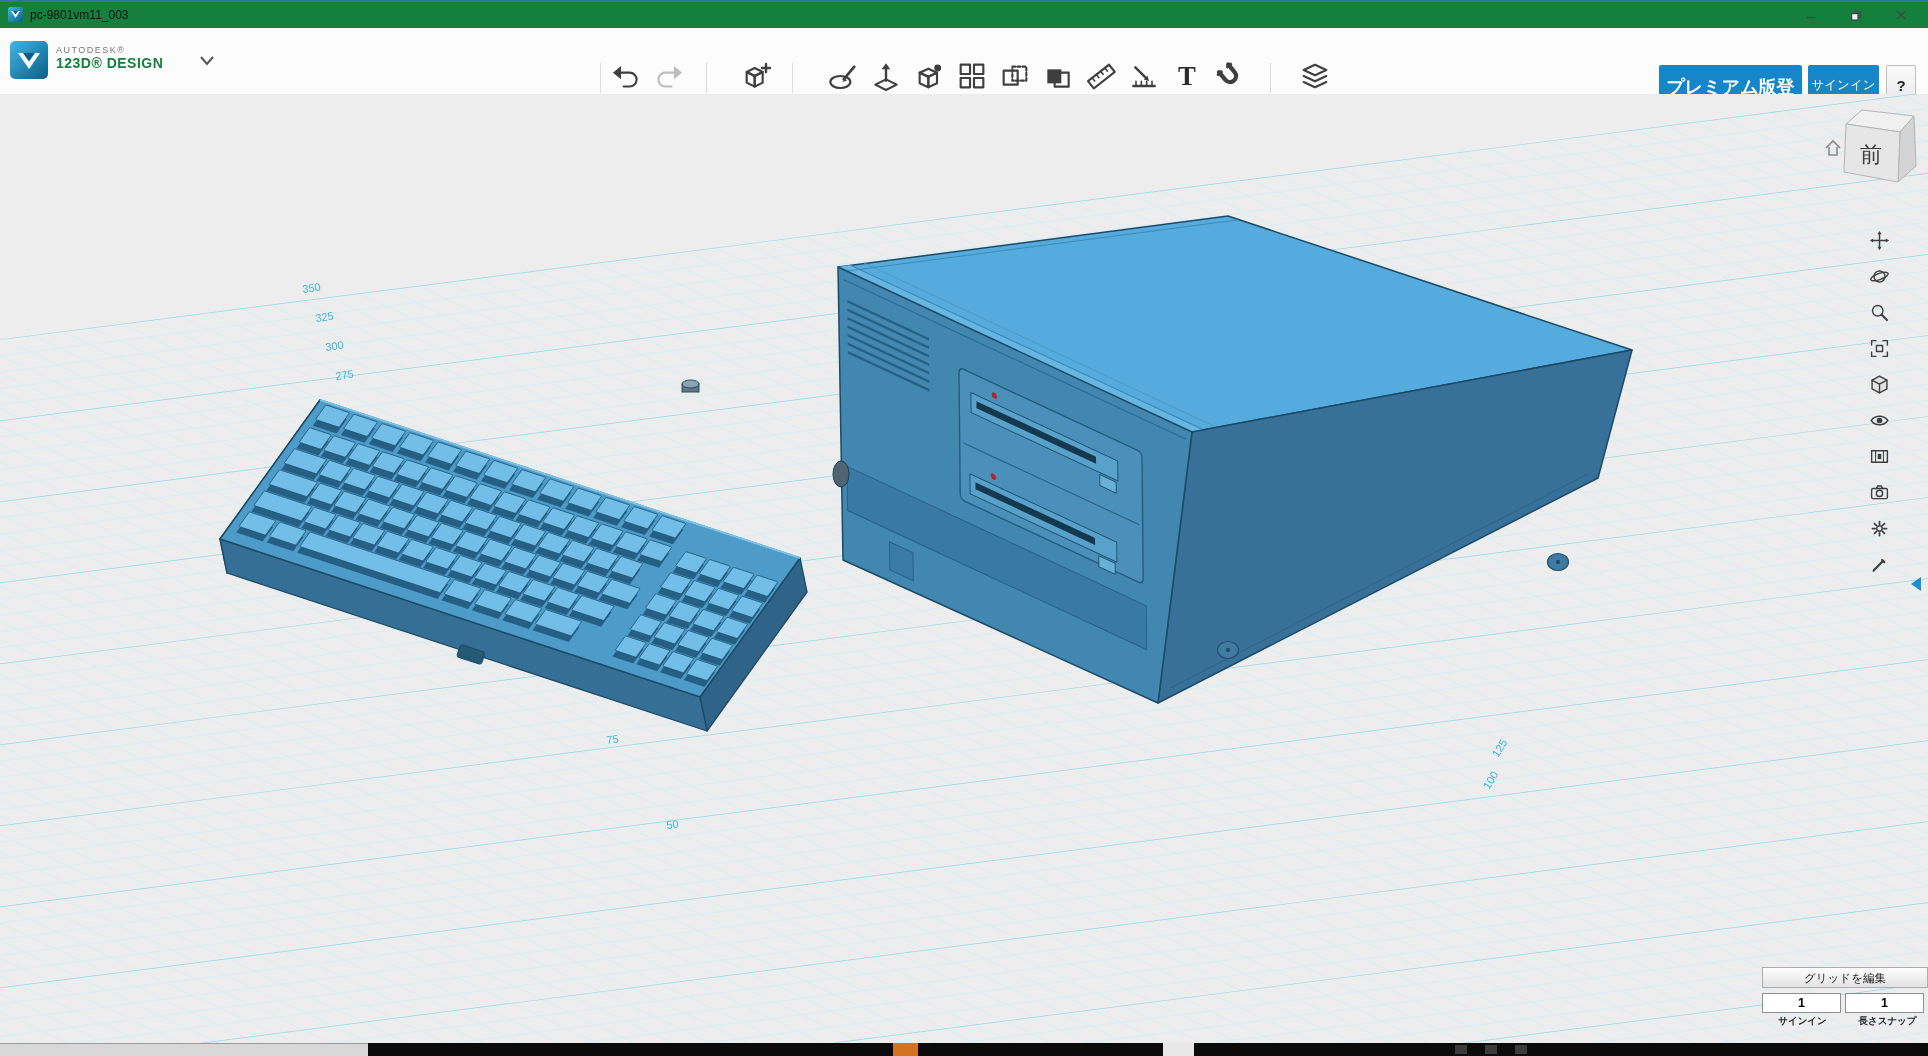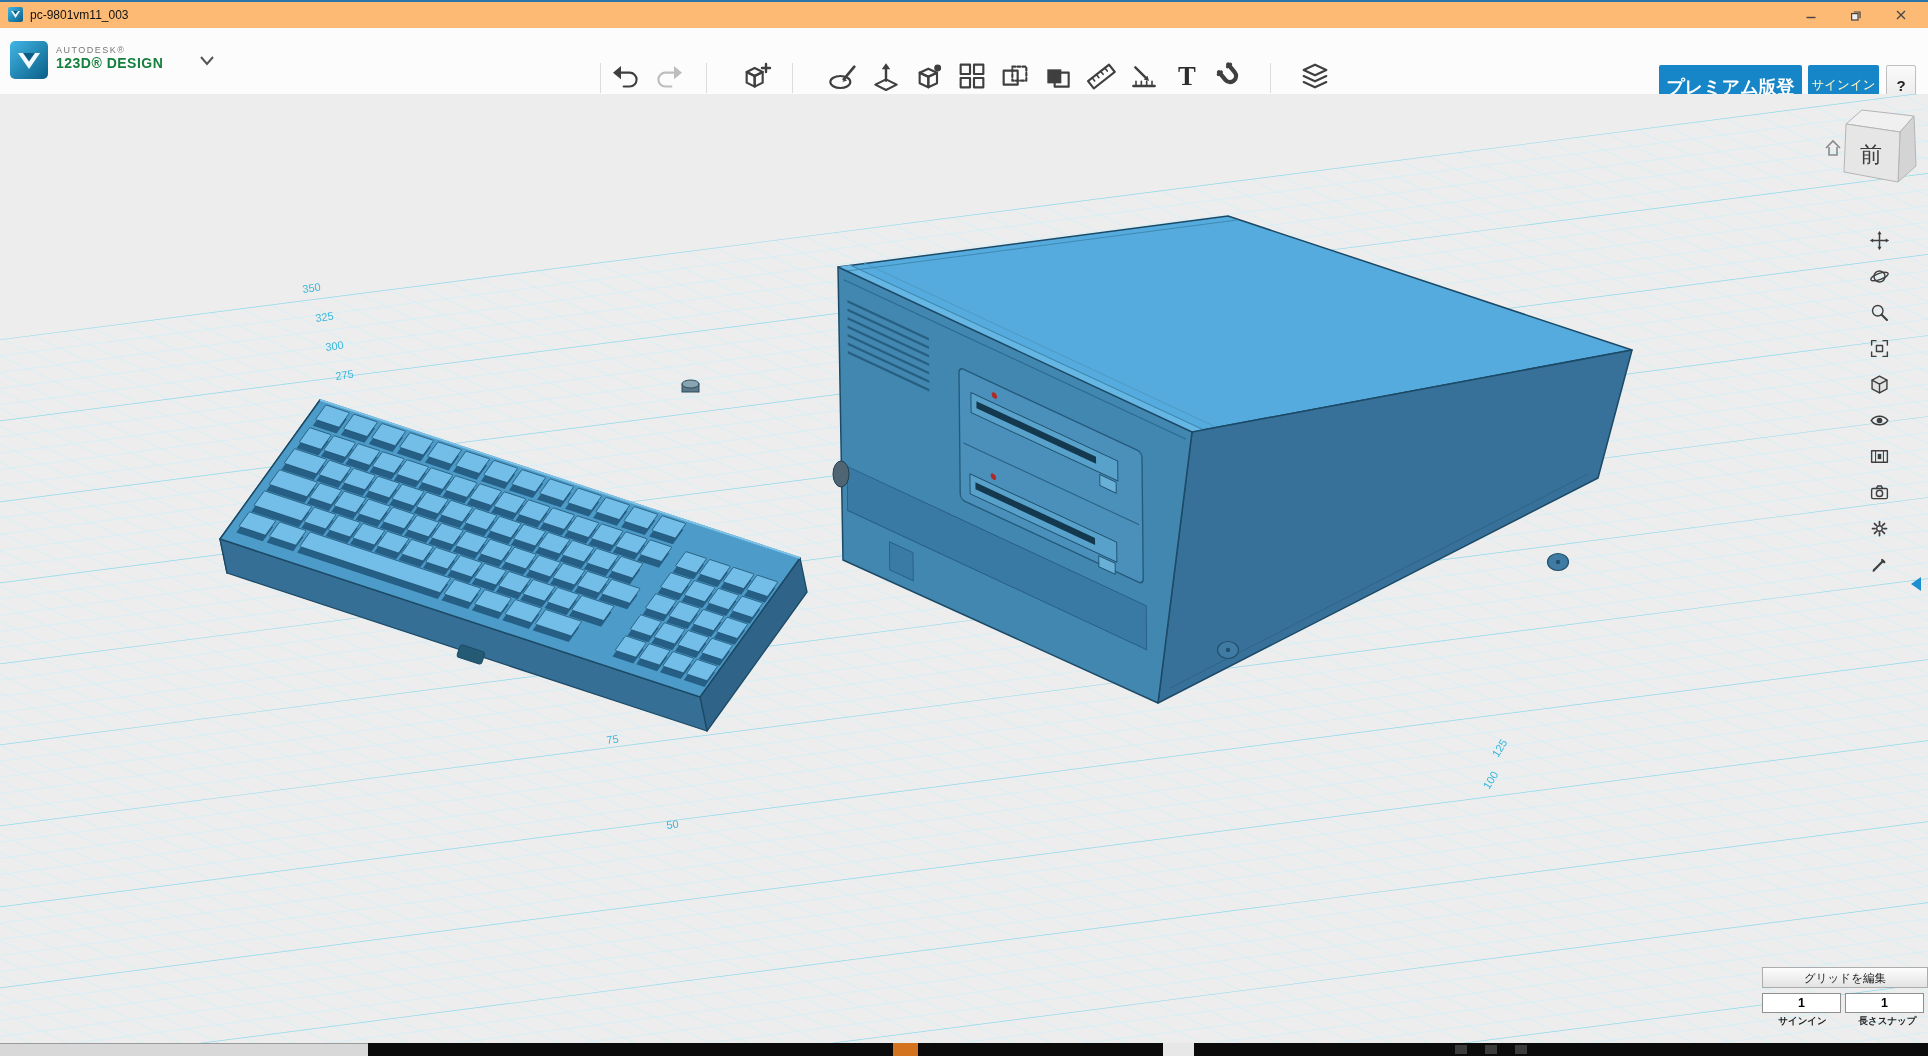--- a/index.html
+++ b/index.html
@@ -1,20 +1,20 @@
 <!DOCTYPE html>
 <html><head>
 <meta charset="utf-8">
 <style>
   html,body{margin:0;padding:0;}
   body{position:relative;width:1928px;height:1056px;overflow:hidden;background:#fff;
        font-family:"Liberation Sans",sans-serif;-webkit-font-smoothing:antialiased;}
   .accent{position:absolute;top:0;left:0;width:100%;height:2px;background:#2d74a8;}
   
-  #titlebar{position:absolute;top:2px;left:0;width:100%;height:26px;background:#fdba74;
+  #titlebar{position:absolute;top:2px;left:0;width:100%;height:26px;background:#15803d;
             border-bottom:1px solid #3b82f6;}
   #app-icon{position:absolute;left:8px;top:5px;width:15px;height:15px;}
   #title-text{position:absolute;left:30px;top:6px;font-size:12px;color:#111;}
   .wbtn{position:absolute;top:0;width:45px;height:26px;display:flex;align-items:center;justify-content:center;cursor:pointer;}
   
   #toolbar{position:absolute;top:28px;left:0;width:100%;height:66px;background:#fcfcfc;
            border-bottom:6px solid #8b5cf6;}
   #logo{position:absolute;left:10px;top:13px;width:38px;height:38px;}
   #brand{position:absolute;left:56px;top:17px;line-height:1.15;}
   #brand .b1{font-size:9px;color:#777;letter-spacing:1.5px;}

